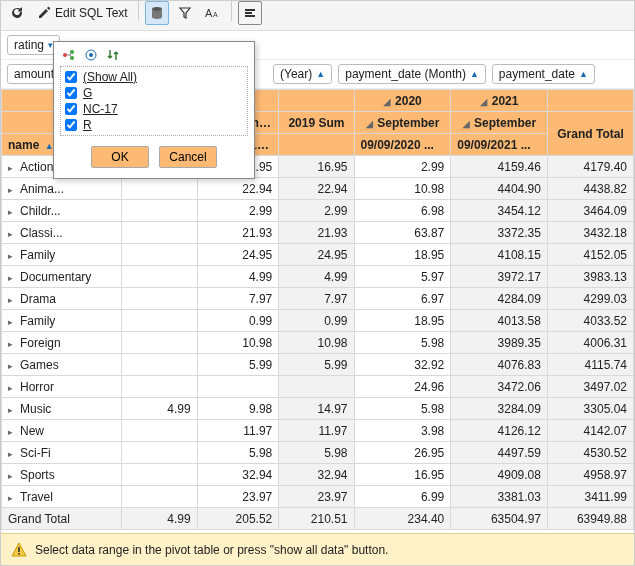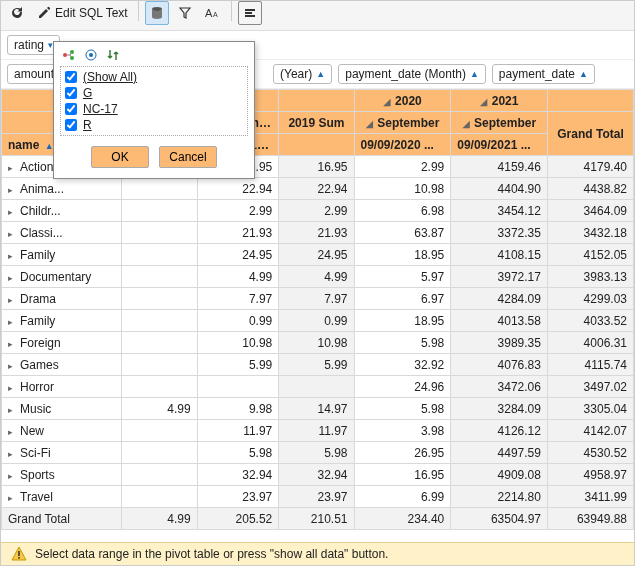--- a/index.html
+++ b/index.html
@@ -33,21 +33,21 @@
 
 .filter-popup { position: absolute; left: 52px; top: 40px; width: 202px; background: #fff; border: 1px solid #888; box-shadow: 2px 2px 6px rgba(0,0,0,0.2); z-index: 10; }
 .filter-top { display: flex; gap: 8px; padding: 6px 8px 4px 8px; }
 .filter-list { border: 1px dotted #aaa; margin: 0 6px; padding: 2px 0; text-decoration: underline; }
 .filter-item { display: flex; align-items: center; gap: 6px; padding: 1px 4px; }
 .filter-item input { width: 12px; height: 12px; }
 .filter-btns { display: flex; justify-content: center; gap: 10px; padding: 10px 0; }
 .filter-btns button { width: 58px; height: 22px; font-size: 12px; border: 1px solid #aaa; background: #fdba74; border-radius: 2px; cursor: pointer; }
 
 
-.status { position: absolute; left: 0; right: 0; bottom: 0; height: 23px; background: #fff2c8; border-top: 1px solid #e0d090; display: flex; align-items: center; padding: 0 10px; gap: 8px; font-size: 12px; }
+.status { position: absolute; left: 0; right: 0; bottom: 0; height: 32px; background: #fff2c8; border-top: 1px solid #e0d090; display: flex; align-items: center; padding: 0 10px; gap: 8px; font-size: 12px; }
 
 svg { display: block; }
 </style>
 </head>
 <body>
 
 <div class="toolbar">
   <div class="tool-btn">
     <svg width="14" height="14" viewBox="0 0 14 14">
         <path d="M7 2a5 5 0 1 0 4.9 4H10a3 3 0 1 1-.9-2.1L7.5 5.5H12V1l-1.6 1.6A5 5 0 0 0 7 2z" fill="#333"></path>
@@ -286,21 +286,21 @@
           <td class="num">16.95</td>
           <td class="num sum-col">4909.08</td>
           <td class="num sum-col">4958.97</td>
         </tr>
         <tr>
           <td class="row-name"><span class="expander">▸</span><span>Travel</span></td>
           <td class="num"></td>
           <td class="num">23.97</td>
           <td class="num sum-col">23.97</td>
           <td class="num">6.99</td>
-          <td class="num sum-col">2214.80</td>
+          <td class="num sum-col">3381.03</td>
           <td class="num sum-col">3411.99</td>
         </tr>
         <tr class="grand-row">
           <td class="row-name">Grand Total</td>
           <td class="num">4.99</td>
           <td class="num">205.52</td>
           <td class="num">210.51</td>
           <td class="num">234.40</td>
           <td class="num">63504.97</td>
           <td class="num">63949.88</td>

